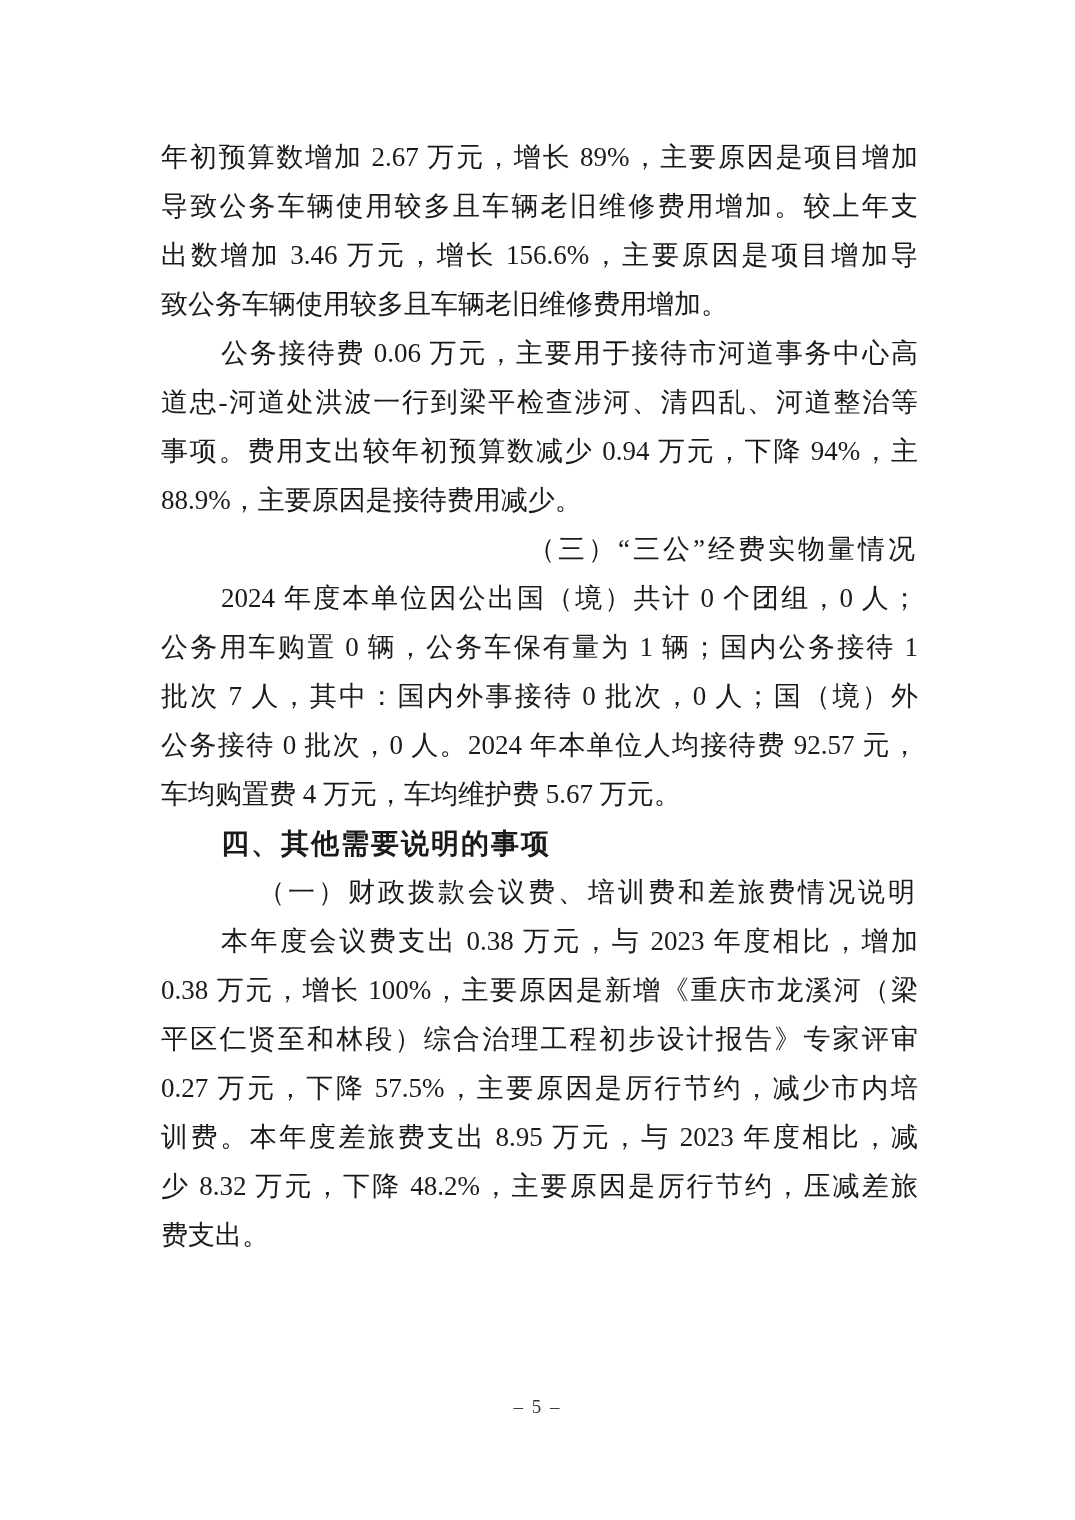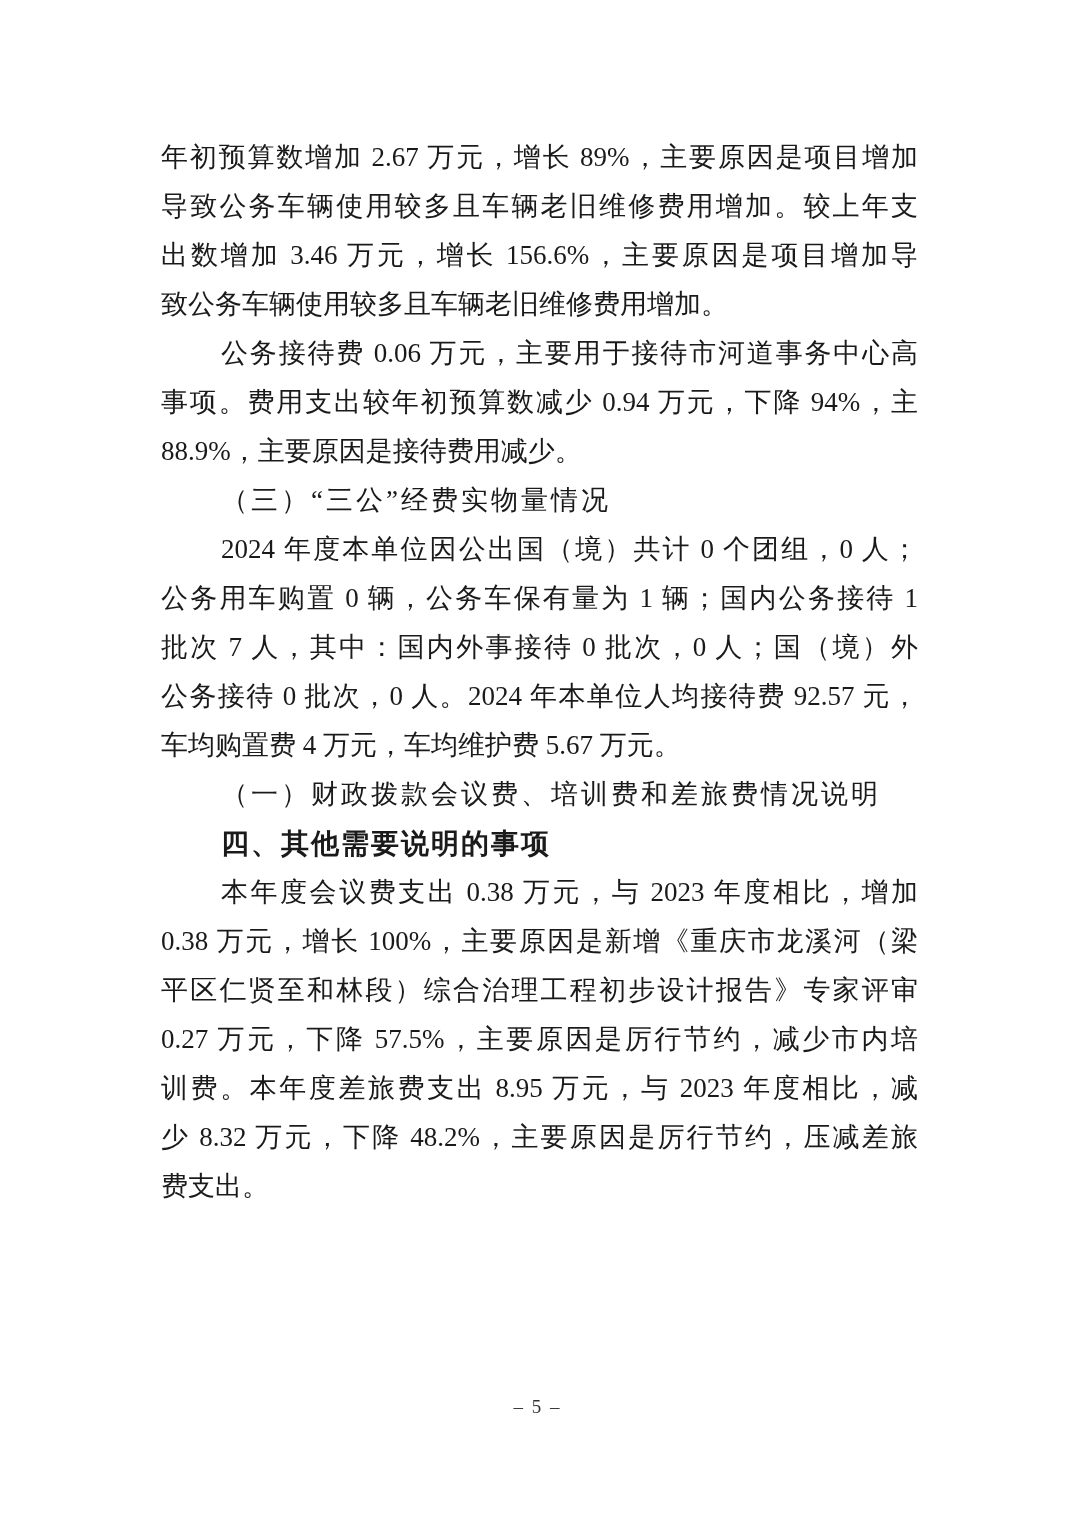--- a/index.html
+++ b/index.html
@@ -42,20 +42,21 @@
   
   .line.mainhead {
     font-family: "Liberation Sans", "DejaVu Sans", sans-serif;
     font-weight: 700;
     letter-spacing: 2px;
     font-size: 28px;
   }
   
   .line.subhead {
     letter-spacing: 3px;
+    text-align: right;
   }
   .footer {
     position: absolute;
     left: 0;
     right: 0;
     top: 1396px;
     text-align: center;
     font-size: 19px;
     letter-spacing: 2px;
     color: #333333;
@@ -64,30 +65,31 @@
 </head>
 <body>
 
 <div class="page">
   <div class="textblock">
     <div class="line j">年初预算数增加 2.67 万元，增长 89%，主要原因是项目增加</div>
     <div class="line j">导致公务车辆使用较多且车辆老旧维修费用增加。较上年支</div>
     <div class="line j">出数增加 3.46 万元，增长 156.6%，主要原因是项目增加导</div>
     <div class="line">致公务车辆使用较多且车辆老旧维修费用增加。</div>
     <div class="line j indent">公务接待费 0.06 万元，主要用于接待市河道事务中心高</div>
+    <div class="line j">道忠-河道处洪波一行到梁平检查涉河、清四乱、河道整治等</div>
     <div class="line j">事项。费用支出较年初预算数减少 0.94 万元，下降 94%，主</div>
     <div class="line">88.9%，主要原因是接待费用减少。</div>
     <div class="line indent subhead">（三）“三公”经费实物量情况</div>
     <div class="line j indent">2024 年度本单位因公出国（境）共计 0 个团组，0 人；</div>
     <div class="line j">公务用车购置 0 辆，公务车保有量为 1 辆；国内公务接待 1</div>
     <div class="line j">批次 7 人，其中：国内外事接待 0 批次，0 人；国（境）外</div>
     <div class="line j">公务接待 0 批次，0 人。2024 年本单位人均接待费 92.57 元，</div>
     <div class="line">车均购置费 4 万元，车均维护费 5.67 万元。</div>
+    <div class="line indent mainhead">四、其他需要说明的事项</div>
     <div class="line indent subhead">（一）财政拨款会议费、培训费和差旅费情况说明</div>
-    <div class="line indent mainhead">四、其他需要说明的事项</div>
     <div class="line j indent">本年度会议费支出 0.38 万元，与 2023 年度相比，增加</div>
     <div class="line j">0.38 万元，增长 100%，主要原因是新增《重庆市龙溪河（梁</div>
     <div class="line j">平区仁贤至和林段）综合治理工程初步设计报告》专家评审</div>
     <div class="line j">0.27 万元，下降 57.5%，主要原因是厉行节约，减少市内培</div>
     <div class="line j">训费。本年度差旅费支出 8.95 万元，与 2023 年度相比，减</div>
     <div class="line j">少 8.32 万元，下降 48.2%，主要原因是厉行节约，压减差旅</div>
     <div class="line">费支出。</div>
   </div>
   <div class="footer">– 5 –</div>
 </div>

